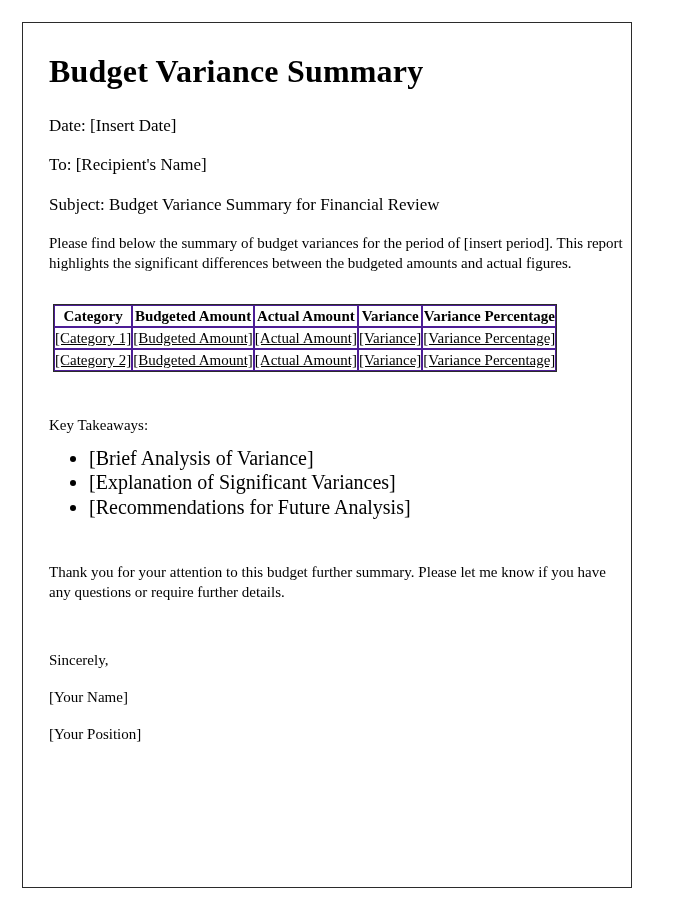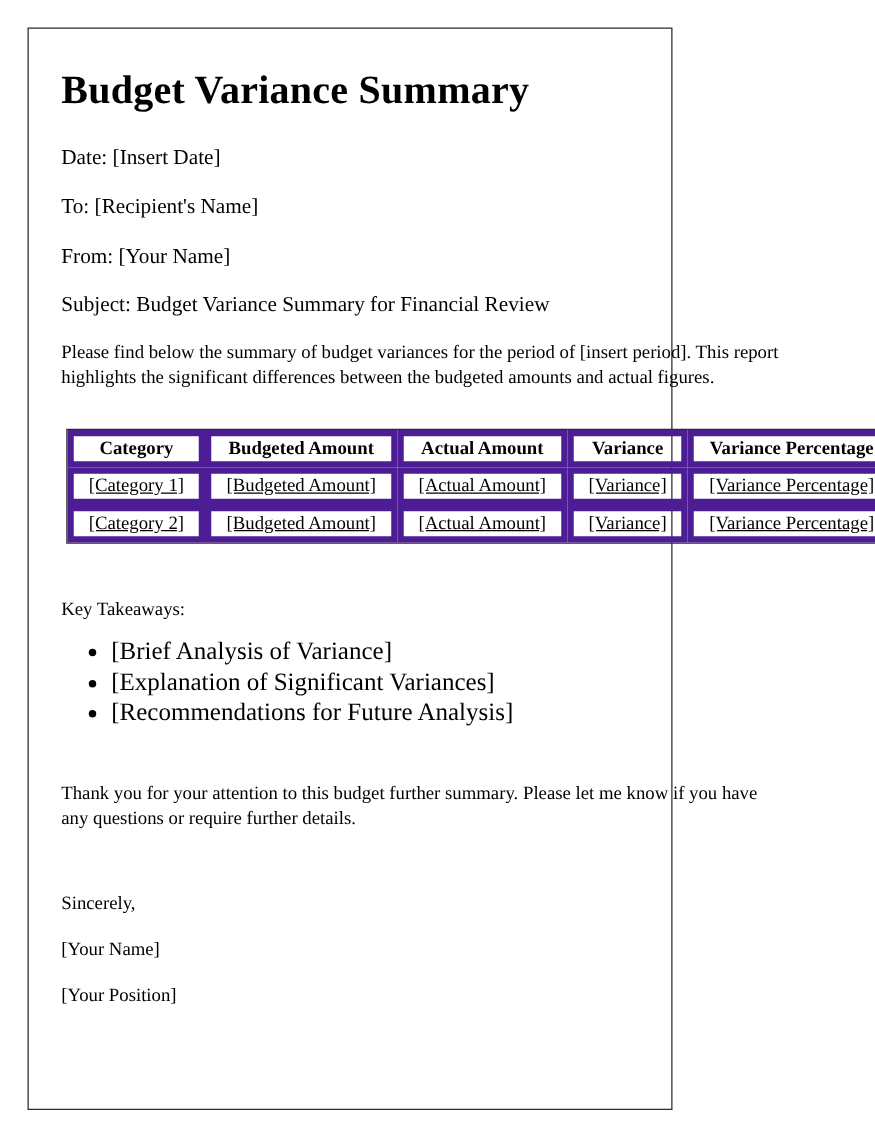--- a/index.html
+++ b/index.html
@@ -12,21 +12,21 @@
     height: 900px;
     overflow: hidden;
     font-family: "Liberation Serif", "DejaVu Serif", serif;
     color: #000000;
   }
 
   .page {
     position: absolute;
     left: 22px;
     top: 22px;
-    width: 516px;
+    width: 610px;
     height: 866px;
     border: 1px solid #2b2b2b;
     box-sizing: border-box;
     background: #ffffff;
   }
 
   .page-inner {
     padding: 22px 26px 0 26px;
   }
 
@@ -62,22 +62,22 @@
   }
 
   table.variance-table {
     border-collapse: separate;
     border-spacing: 0;
     border: 1px solid #2b2b2b;
     font-size: 15px;
   }
   table.variance-table td,
   table.variance-table th {
-    border: 5px solid #4c1d95;
-    padding: 1px 12px;
+    border: 1px solid #4c1d95;
+    padding: 1px 0;
     line-height: 1.2;
     white-space: nowrap;
   }
   table.variance-table th {
     font-weight: bold;
     text-align: center;
   }
   table.variance-table td {
     text-align: center;
     text-decoration: underline;
@@ -123,21 +123,20 @@
 <body>
 
 <div class="page">
   <div class="page-inner">
 
     <h1 class="doc-title">Budget Variance Summary</h1>
 
     <div class="meta-block">
       <p class="meta-line">Date: [Insert Date]</p>
       <p class="meta-line">To: [Recipient's Name]</p>
-      <p class="meta-line">From: [Your Name]</p>
       <p class="meta-line">Subject: Budget Variance Summary for Financial Review</p>
     </div>
 
 
     <p class="body-par">Please find below the summary of budget variances for the period of [insert period]. This report highlights the significant differences between the budgeted amounts and actual figures.</p>
 
     <div class="variance-table-wrap">
       <table class="variance-table">
         <thead>
           <tr>

